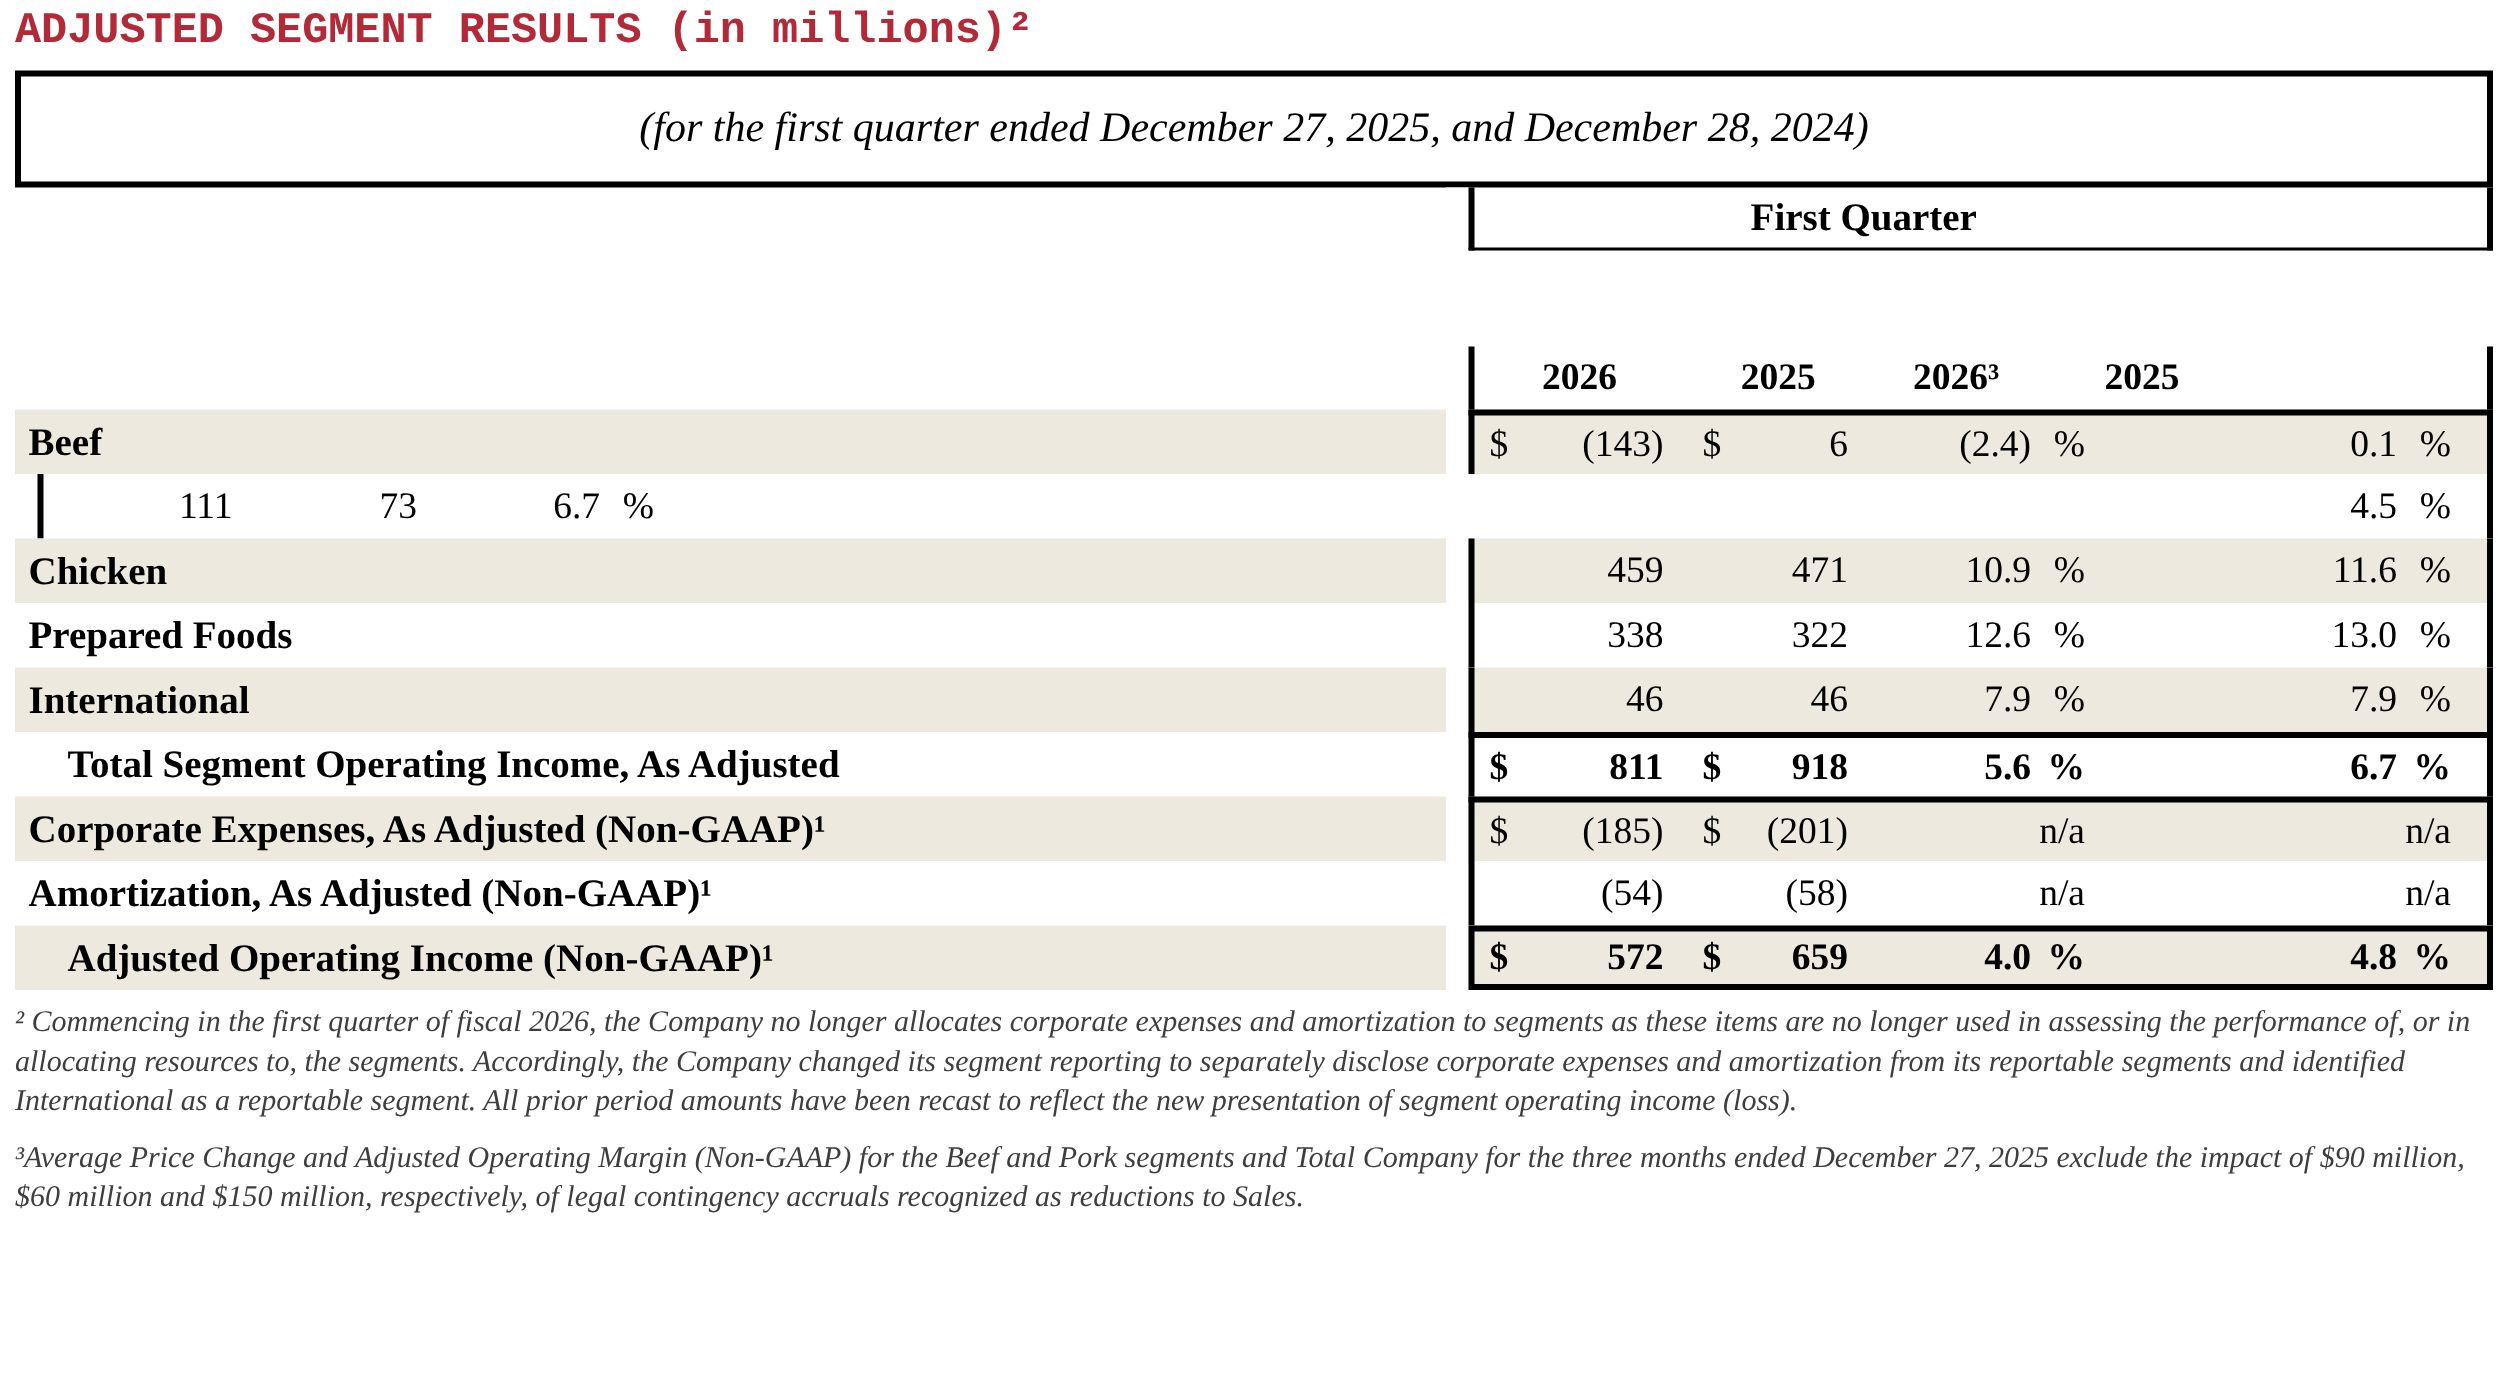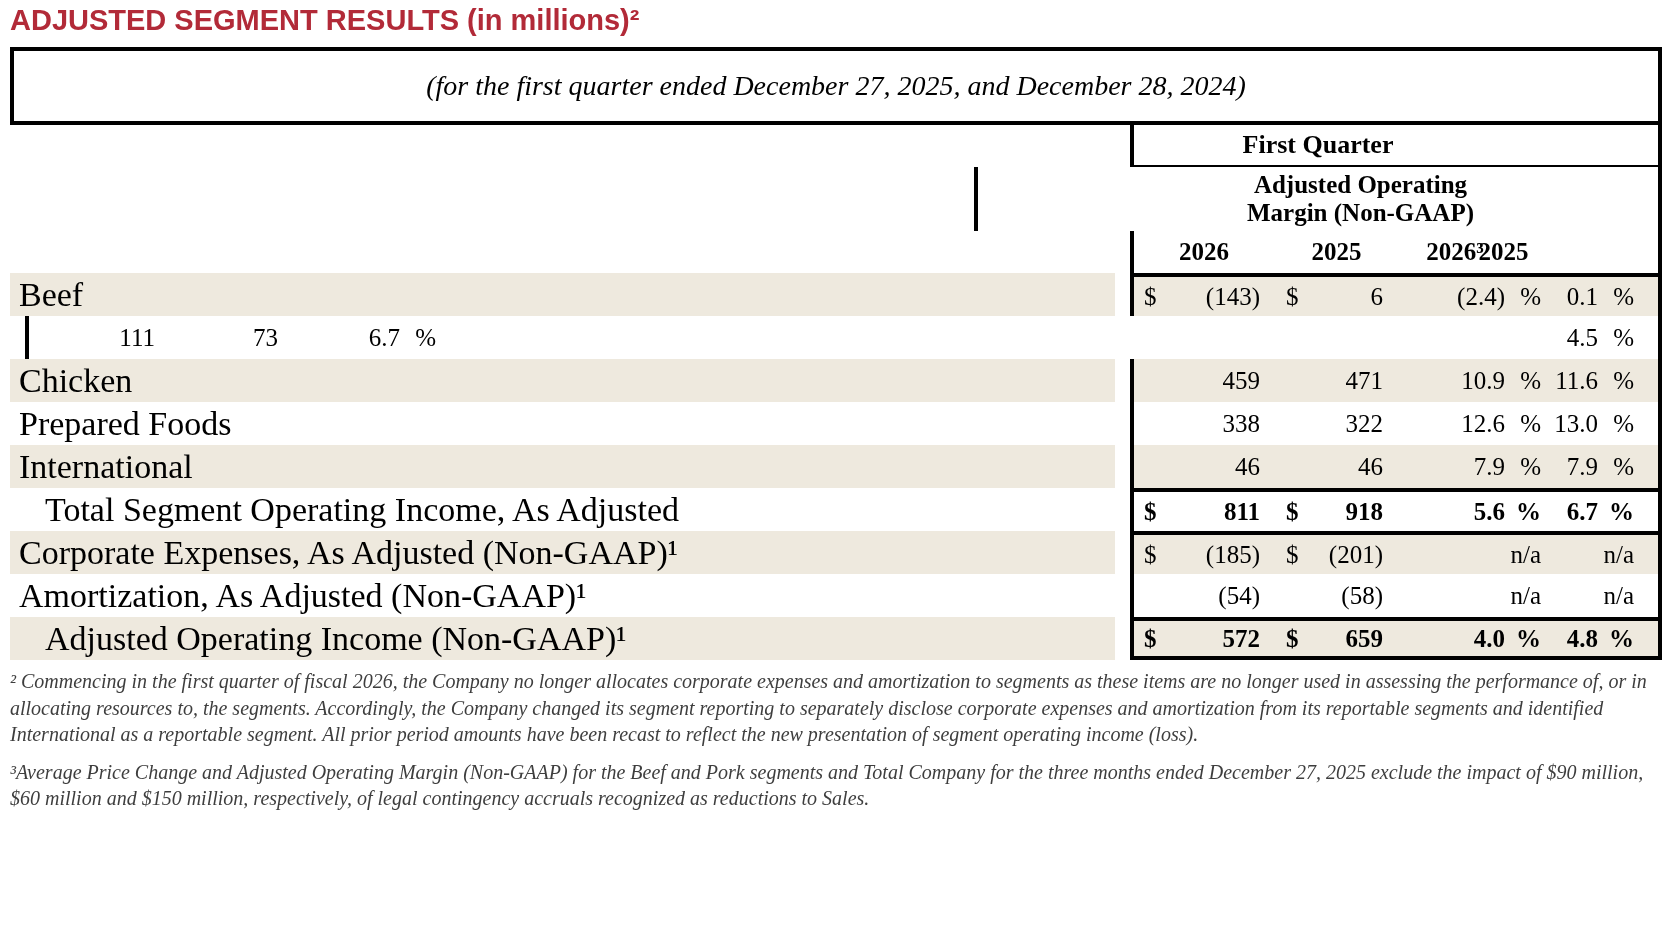--- a/index.html
+++ b/index.html
@@ -1,26 +1,26 @@
 <!DOCTYPE html>
 <html><head>
 <meta charset="utf-8">
 <style>
   html,body{margin:0;padding:0;background:#ffffff;}
   body{width:1672px;font-family:"Liberation Serif",serif;color:#000;}
   .page{padding:2px 10px 0 10px;width:1652px;}
 
-  .page-title{font-size:29px;font-weight:bold;color:#B22A38;margin:2px 0 10px 0;font-family:Liberation Sans, sans-serif;}
+  .page-title{font-size:29px;font-weight:bold;color:#B22A38;margin:2px 0 10px 0;font-family:Liberation Mono, monospace;}
 
   .tbox{border:4px solid #000;height:70px;display:flex;flex-direction:column;justify-content:center;align-items:center;box-sizing:content-box;}
   .tbox-title{font-size:28px;font-weight:bold;line-height:1.18;}
   .tbox-subtitle{font-size:28px;font-style:italic;line-height:1.18;}
 
   .trow{display:flex;align-items:stretch;}
-  .label-cell{width:1105px;display:flex;align-items:center;padding-left:9px;box-sizing:border-box;font-weight:normal;font-size:34px;}
+  .label-cell{width:954px;display:flex;align-items:center;padding-left:9px;box-sizing:border-box;font-weight:bold;font-size:26px;}
   .spacer{width:15px;background:#fff;}
   .num-block{flex:1;display:flex;align-items:center;border-left:4px solid #000;border-right:4px solid #000;box-sizing:border-box;}
 
   .hr-period{height:42px;}
   .hr-period .num-block{border-bottom:2px solid #000;justify-content:center;}
   .fq{font-size:26px;font-weight:bold;transform:translateX(-78px);}
 
   .hr-margin{height:64px;}
   .mh{width:415px;display:flex;justify-content:center;align-items:center;height:100%;}
   .mh-text{display:block;width:240px;text-align:center;font-weight:bold;font-size:25px;line-height:1.14;transform:translateX(-90px);}
@@ -69,27 +69,20 @@
     <div class="label-cell"></div>
     <div class="spacer"></div>
     <div class="num-block">
       <div class="fq">First Quarter</div>
     </div>
   </div>
 
   <div class="trow hr-margin">
     <div class="label-cell"></div>
     <div class="spacer"></div>
-    <div class="num-block">
-      <div class="c c1"></div>
-      <div class="c c2"></div>
-      <div class="mh">
-        <span class="mh-text">Adjusted Operating Margin (Non-GAAP)</span>
-      </div>
-    </div>
   </div>
 
   <div class="trow hr-years">
     <div class="label-cell"></div>
     <div class="spacer"></div>
     <div class="num-block">
       <div class="yc yc1">
           <span>2026</span>
         </div>
       <div class="yc yc2">

